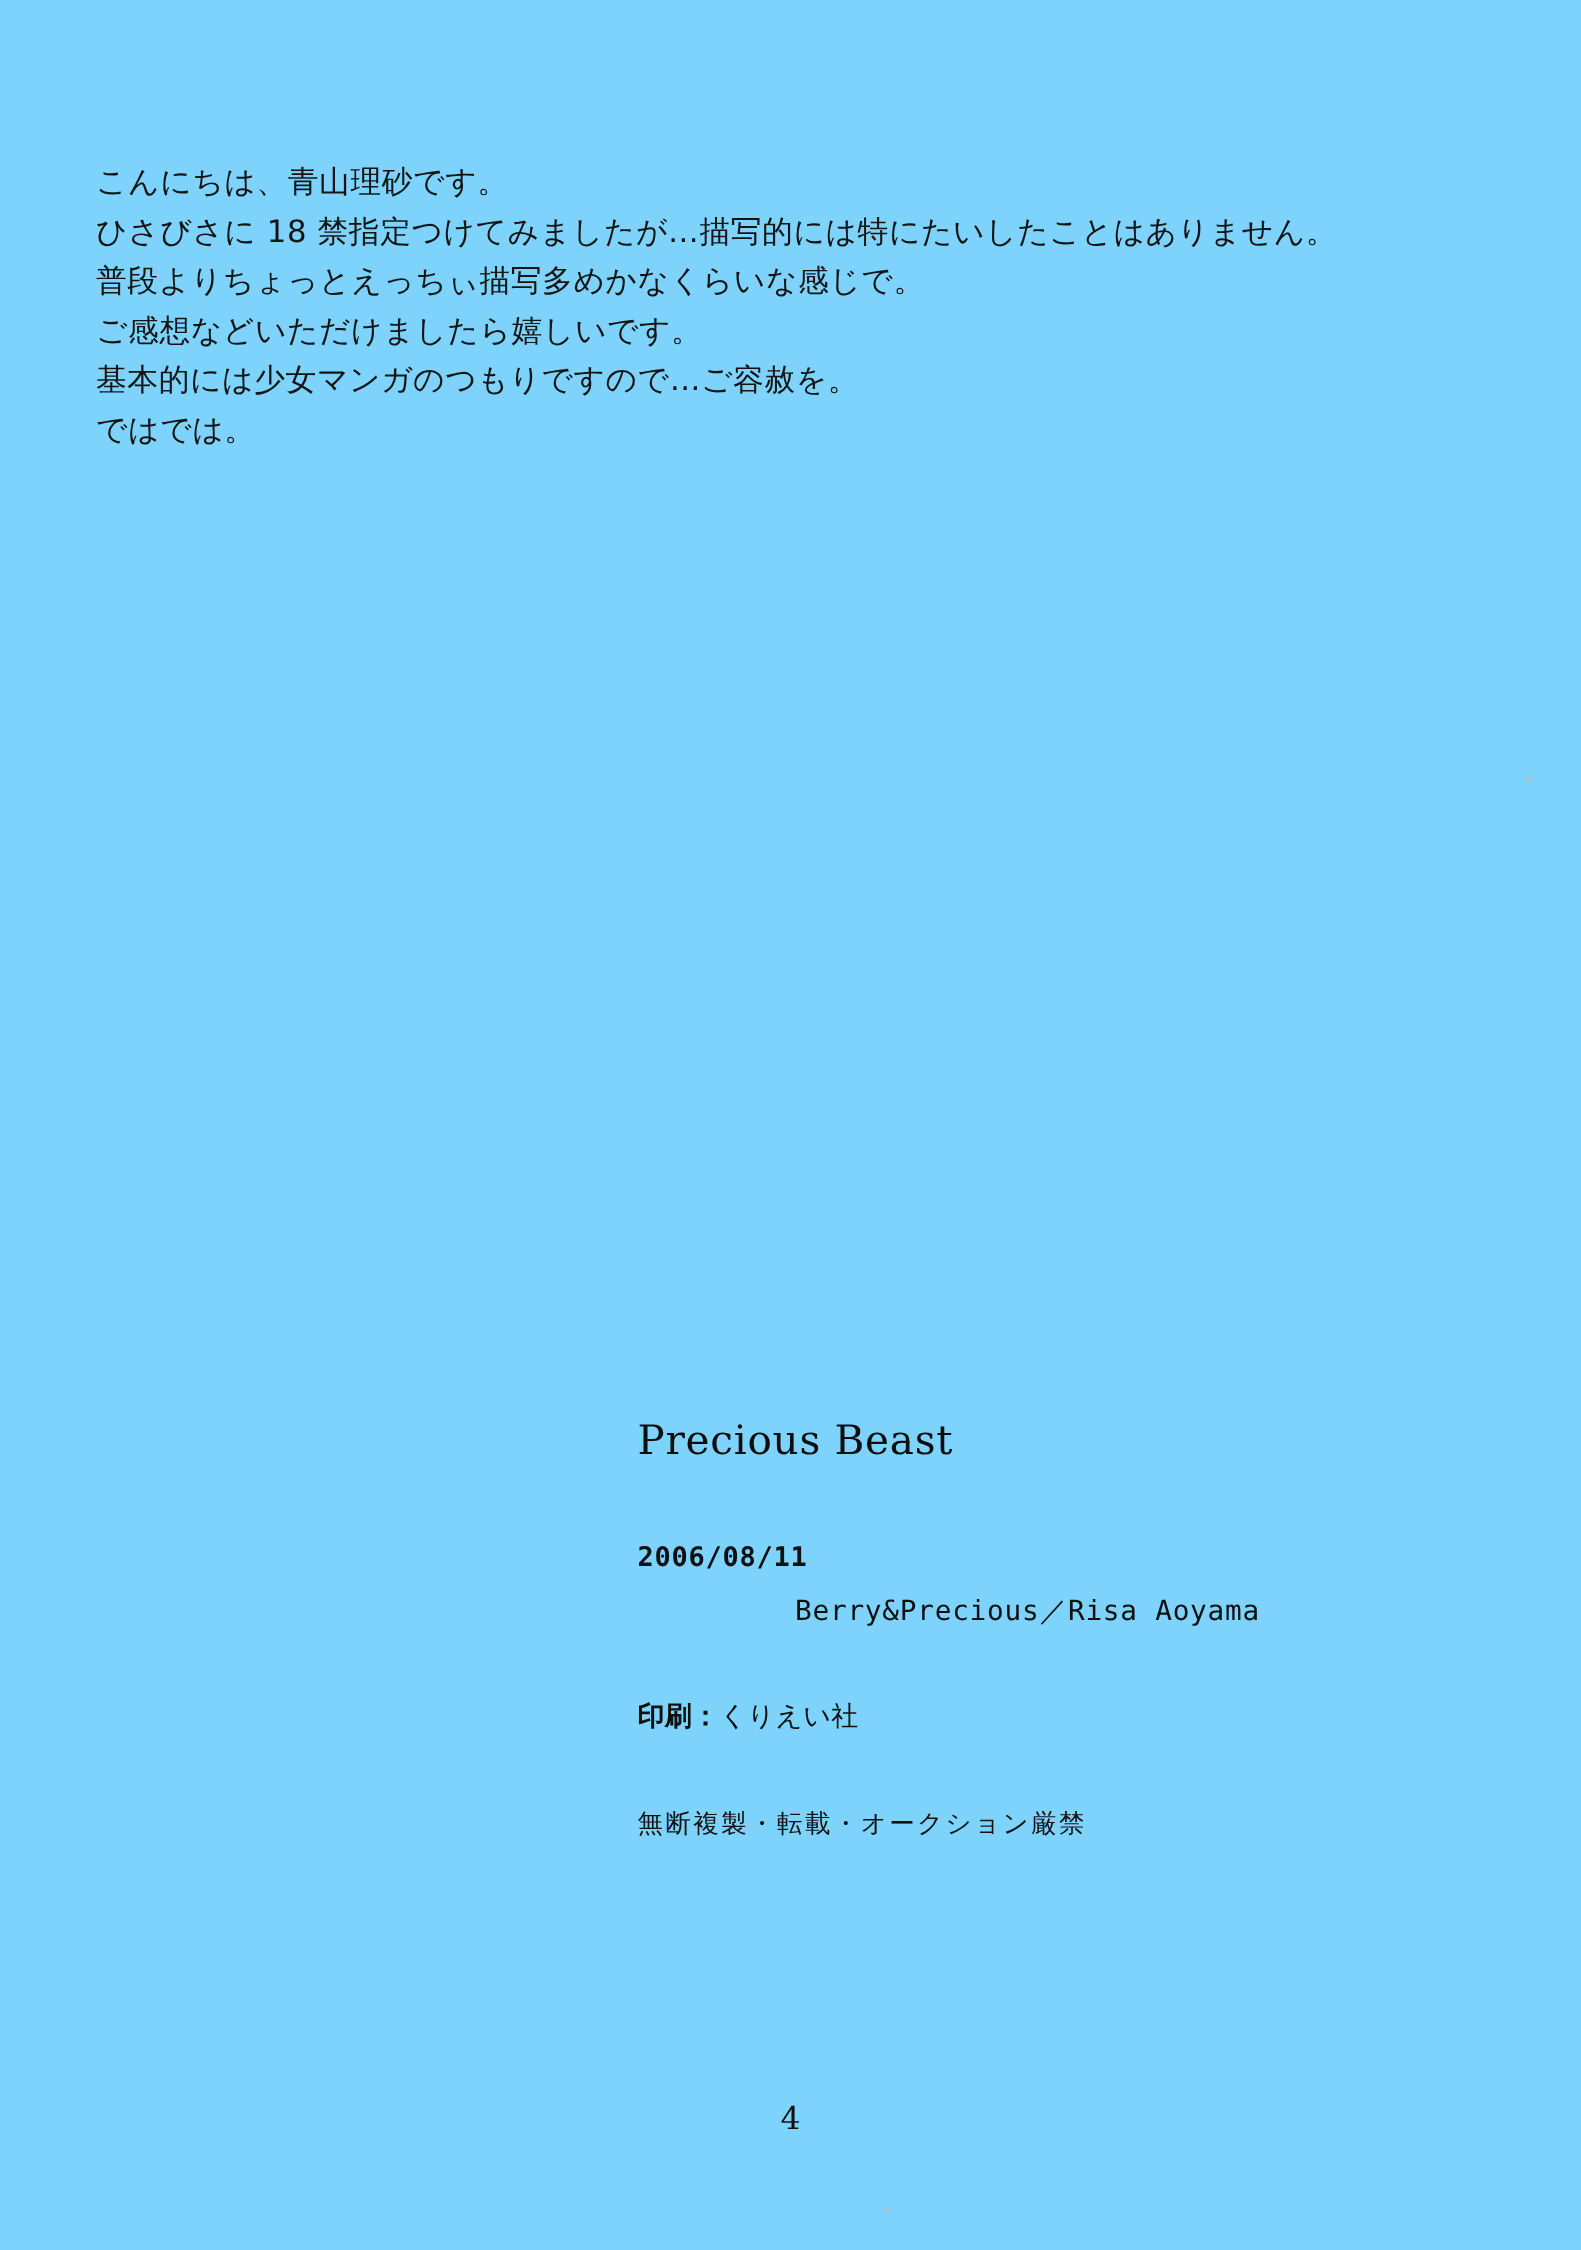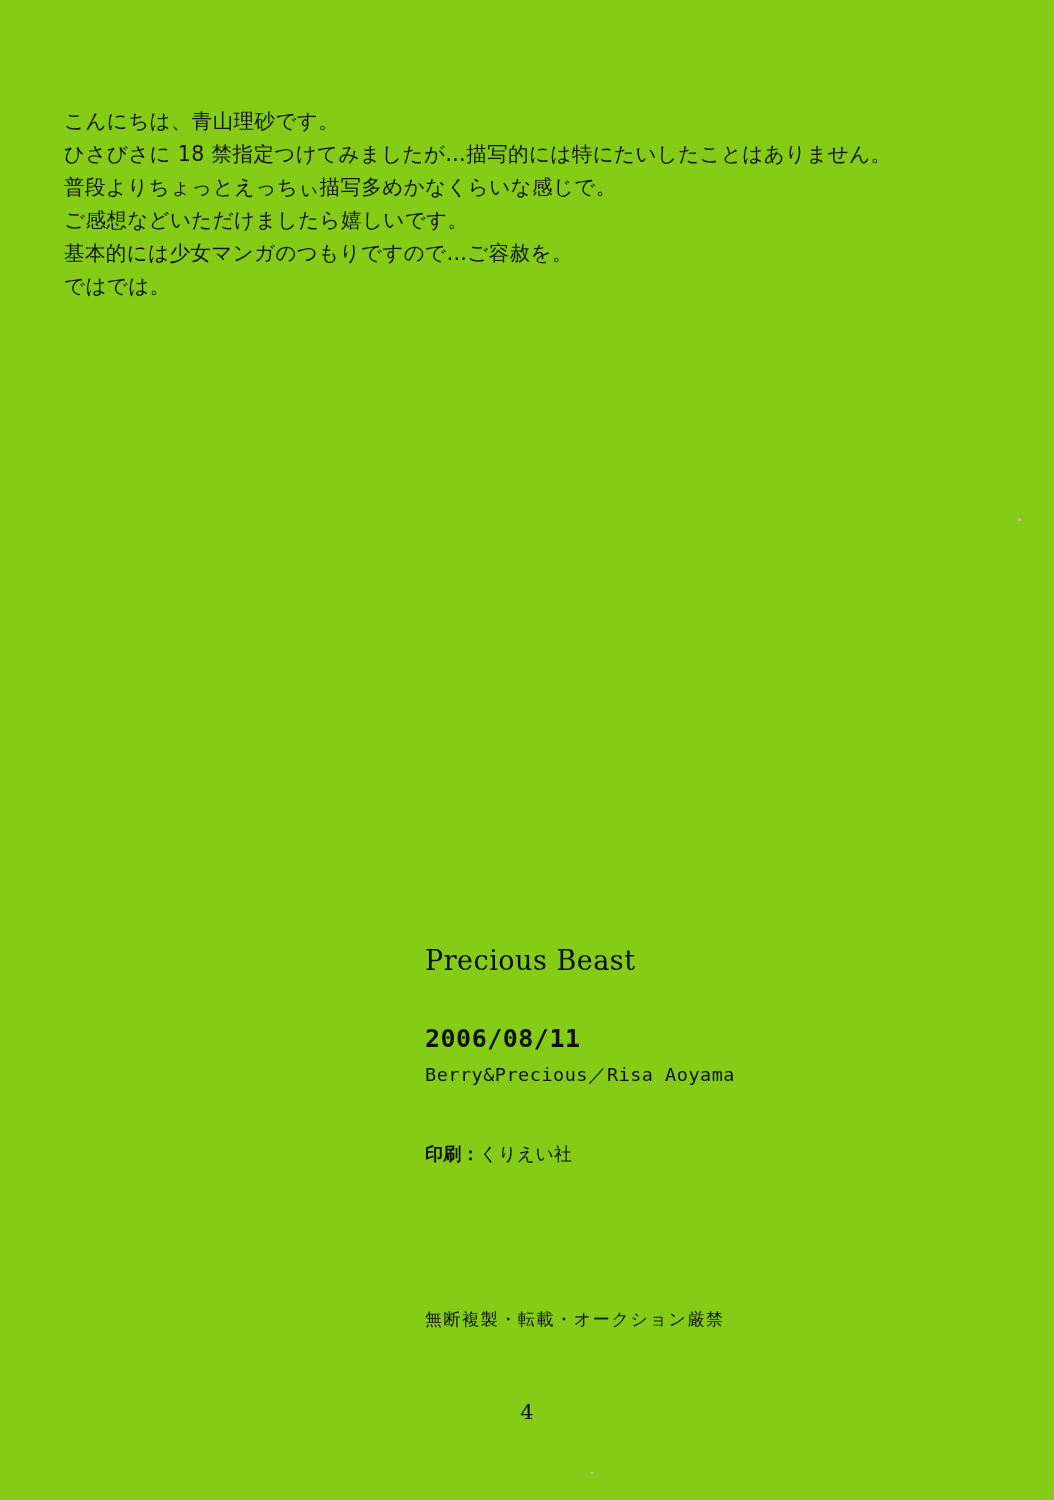--- a/index.html
+++ b/index.html
@@ -11,21 +11,21 @@
     width: 1054px;
     height: 1500px;
     position: relative;
     font-family: "DejaVu Sans", sans-serif;
     color: #111111;
     overflow: hidden;
   }
   .page {
     position: absolute;
     inset: 0;
-    background: #84cc16;
+    background: #7dd3fc;
   }
 
   
   .greeting {
     position: absolute;
     left: 64px;
     top: 105px;
     width: 930px;
   }
   .greeting p {
@@ -55,25 +55,26 @@
   .mono-line {
     font-family: "DejaVu Sans Mono", monospace;
     font-size: 18.5px;
     letter-spacing: 0.5px;
     color: #101010;
     margin: 0;
     line-height: 30px;
   }
   .date-line {
     font-weight: bold;
-    font-size: 25px;
+    font-size: 18px;
     margin-bottom: 6px;
   }
   .credit-line {
-    margin-bottom: 10px;
+    margin-bottom: 0;
+    text-align: center;
   }
   .block-gap {
     height: 42px;
   }
   .printer-line {
     font-family: "DejaVu Sans Mono", monospace;
     font-size: 18px;
     color: #101010;
     margin: 0 0 8px 0;
     letter-spacing: 0.2px;
@@ -84,21 +85,21 @@
   .url-line {
     font-family: "DejaVu Sans Mono", monospace;
     font-size: 18.5px;
     color: #101010;
     margin: 0;
     letter-spacing: 0.3px;
   }
   .notice {
     position: absolute;
     left: 425px;
-    top: 1308px;
+    top: 1204px;
     font-family: "DejaVu Sans", sans-serif;
     font-size: 17px;
     letter-spacing: 1.6px;
     color: #121212;
   }
 
   
   .folio {
     position: absolute;
     left: 0;

